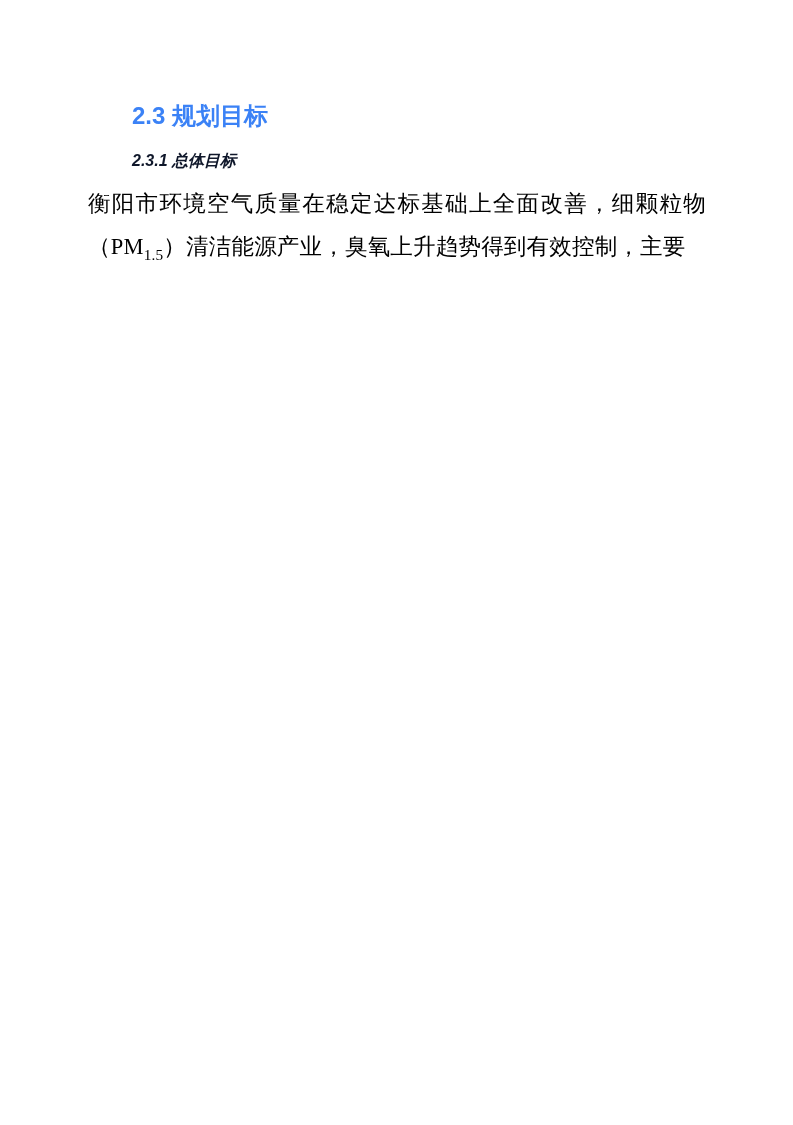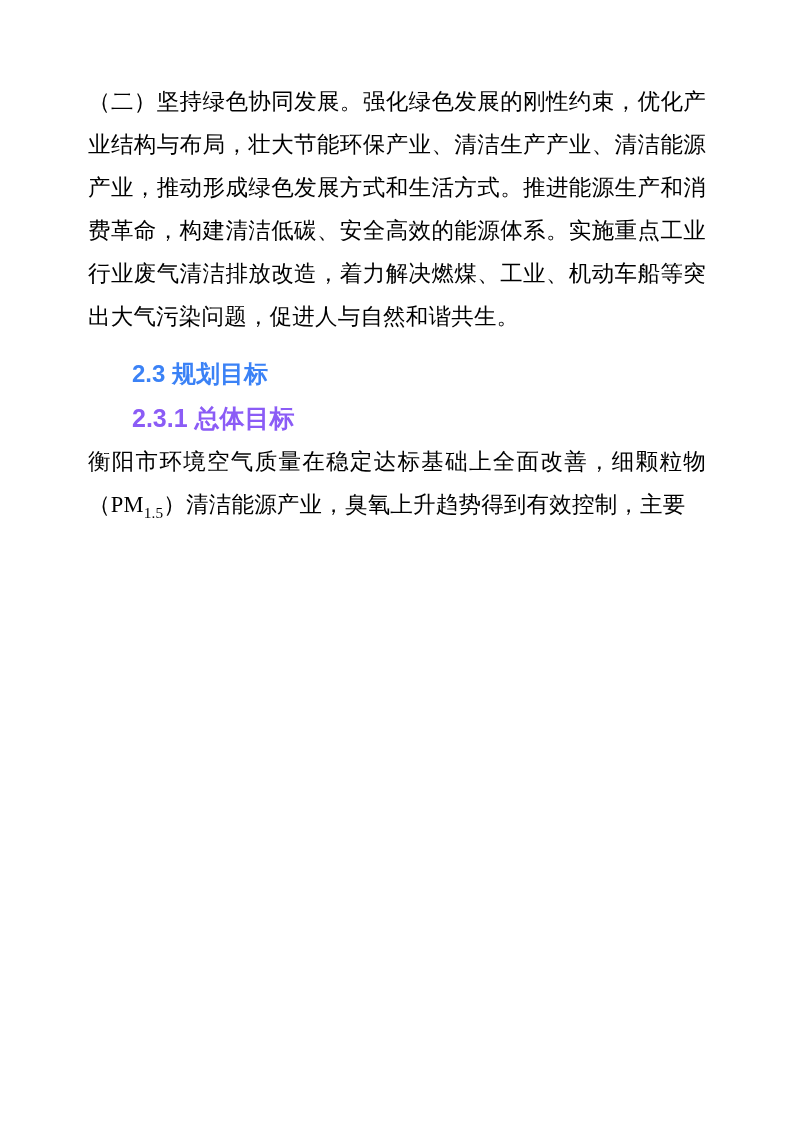--- a/index.html
+++ b/index.html
@@ -41,42 +41,42 @@
   .heading {
     font-size: 24px;
     line-height: 43px;
     font-weight: bold;
     color: #3b82f6;
     margin: 8px 0 0 0;
     padding-left: 44px;
     font-family: "Liberation Sans", "DejaVu Sans", sans-serif;
   }
   .heading-2 {
-    font-size: 25px;
+    font-size: 16px;
     line-height: 43px;
     font-weight: bold;
-    color: #8b5cf6;
+    color: #0f172a;
     margin: 2px 0 0 0;
     padding-left: 44px;
     font-family: "Liberation Sans", "DejaVu Sans", sans-serif;
+    font-style: italic;
   }
   .sub {
     font-size: 0.68em;
     vertical-align: sub;
     line-height: 0;
   }
   .spacer-small { height: 6px; }
 </style>
 </head>
 <body>
 
 <div class="page">
   <div class="content">
 
-    <p class="para">（二）坚持绿色协同发展。强化绿色发展的刚性约束，优化产业结构与布局，壮大节能环保产业、清洁生产产业、清洁能源产业，推动形成绿色发展方式和生活方式。推进能源生产和消费革命，构建清洁低碳、安全高效的能源体系。实施重点工业行业废气清洁排放改造，着力解决燃煤、工业、机动车船等突出大气污染问题，促进人与自然和谐共生。</p>
 
 
 
     <div class="spacer-small"></div>
 
     <h2 class="heading">2.3 规划目标</h2>
 
     <h3 class="heading-2">2.3.1 总体目标</h3>
 
     <p class="para">

